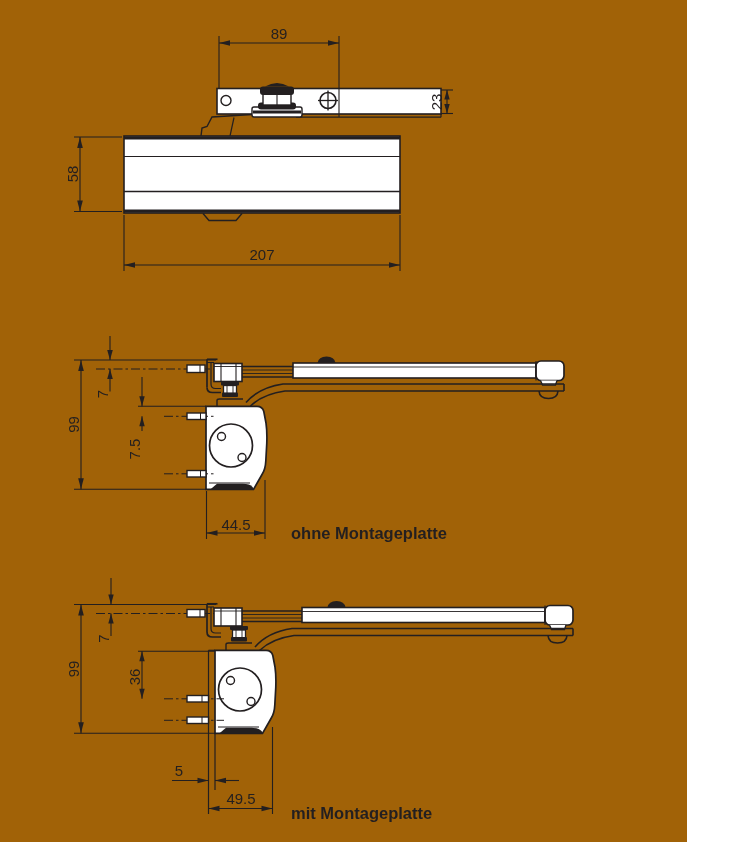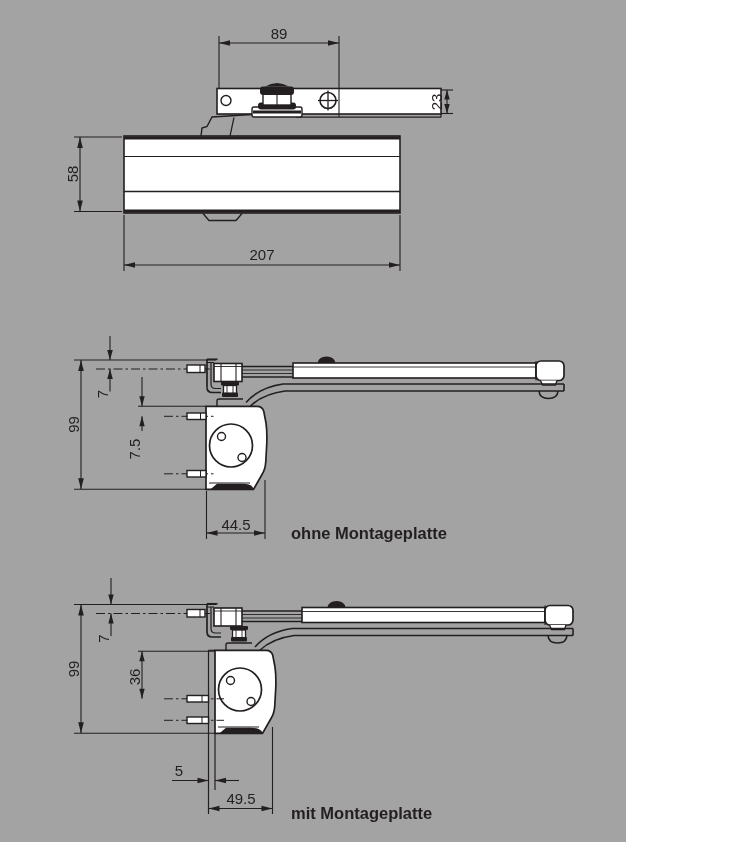--- a/index.html
+++ b/index.html
@@ -1,16 +1,16 @@
 <!DOCTYPE html>
 <html><head>
 <meta charset="utf-8">
 <style>
   html,body{margin:0;padding:0;background:#ffffff;}
-  .stage{position:relative;width:626px;height:842px;background:#a3a3a3;overflow:hidden;}
+  .stage{position:relative;width:687px;height:842px;background:#a16207;overflow:hidden;}
   svg{position:absolute;left:0;top:0;}
   svg .k{stroke:#231f20;}
   .nf{fill:none;}
   .wf{fill:#ffffff;}
   .df{fill:#231f20;stroke:none;}
   .w09{stroke-width:.9;} .w10{stroke-width:1;} .w11{stroke-width:1.1;} .w12{stroke-width:1.2;}
   .w13{stroke-width:1.3;} .w14{stroke-width:1.4;} .w16{stroke-width:1.6;} .w17{stroke-width:1.7;}
   .w30{stroke-width:3;} .w32{stroke-width:3.2;}
   .cl{stroke-dasharray:9 3 2.5 3;}
   text{fill:#231f20;font-family:"Liberation Sans",sans-serif;font-size:15px;}

